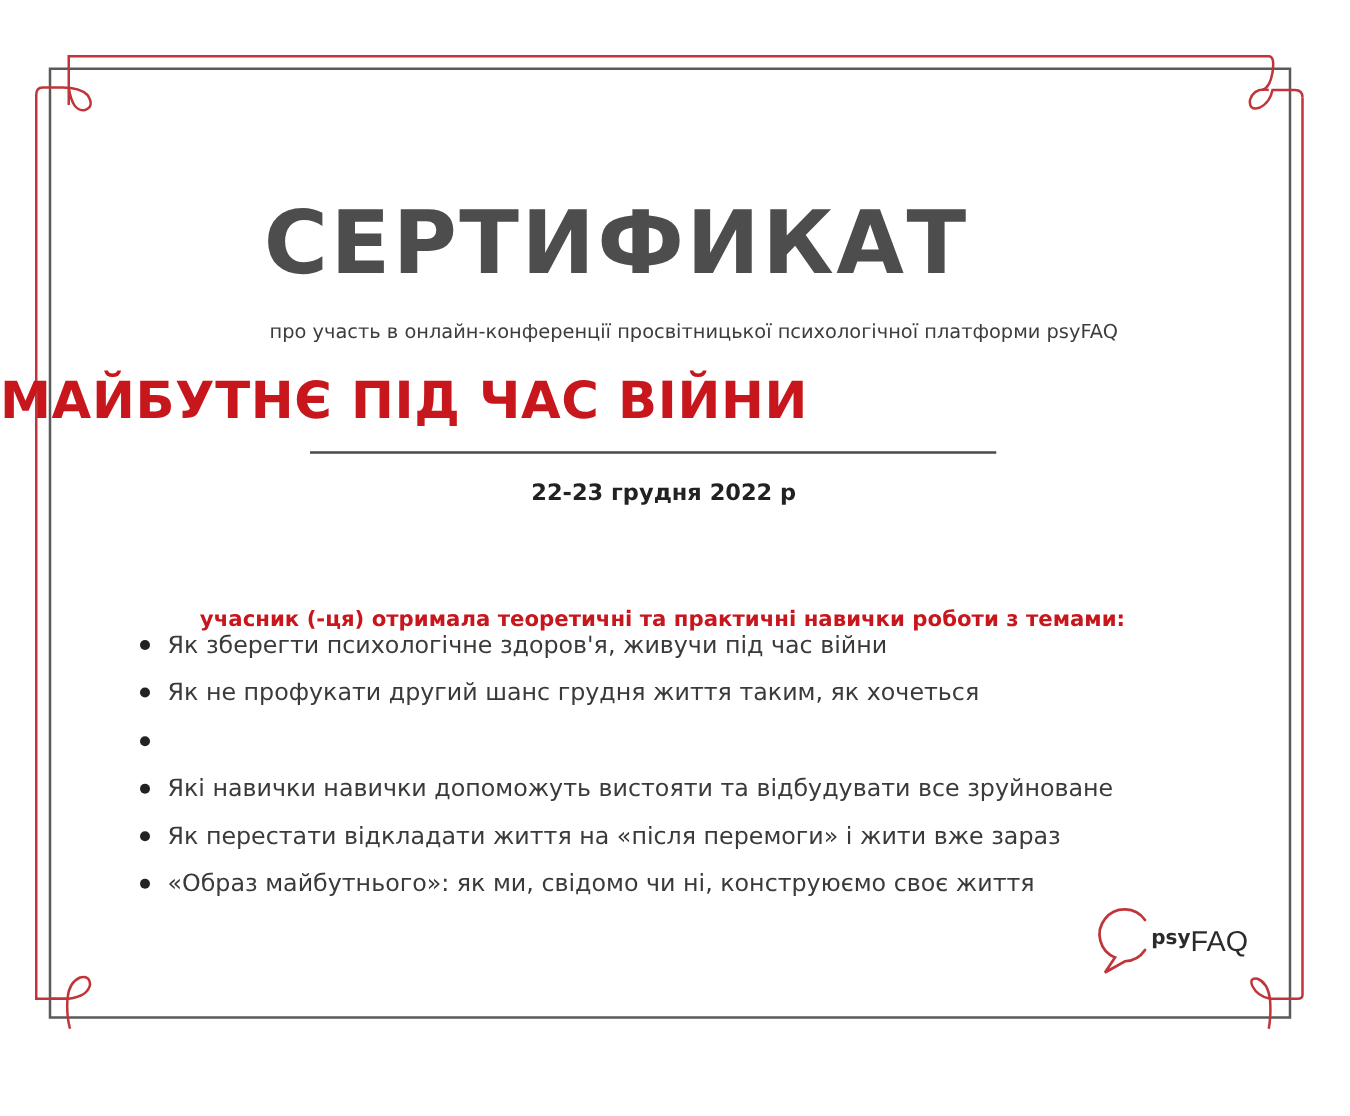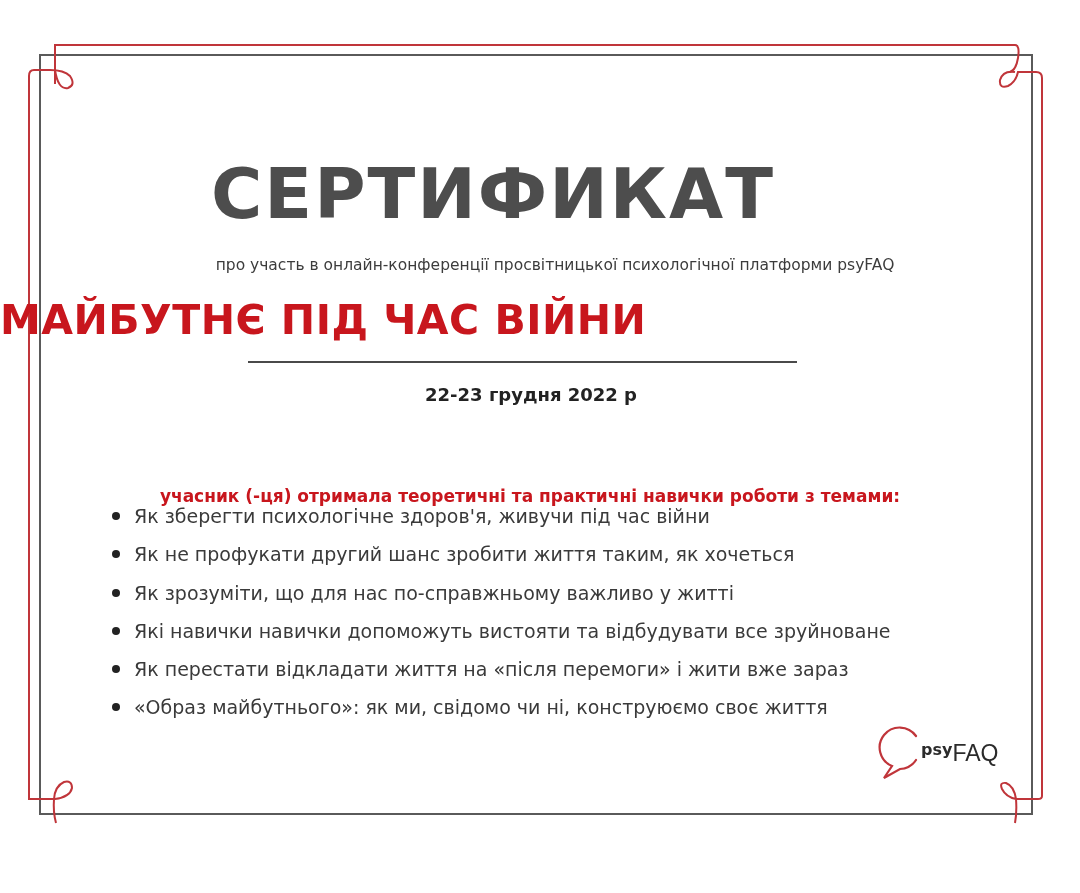--- a/index.html
+++ b/index.html
@@ -60,22 +60,22 @@
 
 <div class="abs title">СЕРТИФИКАТ</div>
 <div class="abs subtitle">про участь в онлайн-конференції просвітницької психологічної платформи psyFAQ</div>
 <div class="abs event">МАЙБУТНЄ ПІД ЧАС ВІЙНИ</div>
 <div class="abs divider"></div>
 <div class="abs date">22-23 грудня 2022 р</div>
 <div class="abs intro">учасник (-ця) отримала теоретичні та практичні навички роботи з темами:</div>
 
 <ul class="abs topics">
   <li class="topic"><span class="bullet"></span><span>Як зберегти психологічне здоров'я, живучи під час війни</span></li>
-  <li class="topic"><span class="bullet"></span><span>Як не профукати другий шанс зробити життя таким, як хочеться</span></li>
-  <li class="topic"><span class="bullet"></span><span>Як зрозуміти, що для нас по-справжньому важливо у житті</span></li>
+  <li class="topic"><span class="bullet"></span><span>Як не профукати другий шанс грудня життя таким, як хочеться</span></li>
+  <li class="topic"><span class="bullet"></span></li>
   <li class="topic"><span class="bullet"></span><span>Які навички навички допоможуть вистояти та відбудувати все зруйноване</span></li>
   <li class="topic"><span class="bullet"></span><span>Як перестати відкладати життя на «після перемоги» і жити вже зараз</span></li>
   <li class="topic"><span class="bullet"></span><span>«Образ майбутнього»: як ми, свідомо чи ні, конструюємо своє життя</span></li>
 </ul>
 
 <div class="abs logo">
   <svg width="60" height="60" viewBox="0 0 60 60" style="position:absolute;left:0;top:0;">
     <path d="M44 14 A20 20 0 1 0 20 44 L12 56 L28 47 A20 20 0 0 0 44 38" fill="none" stroke="#c0353a" stroke-width="2.2" stroke-linecap="round"></path>
   </svg>
   <div class="logo-text">

